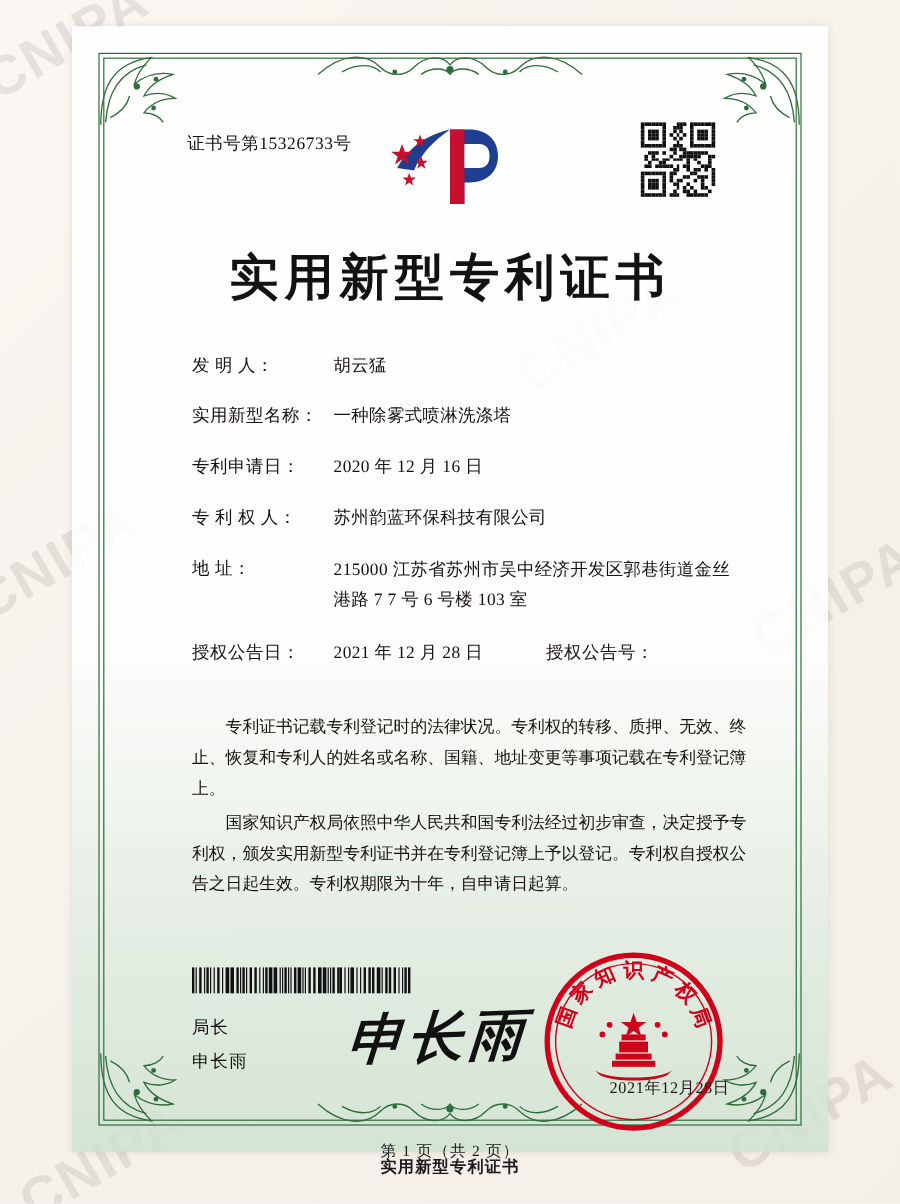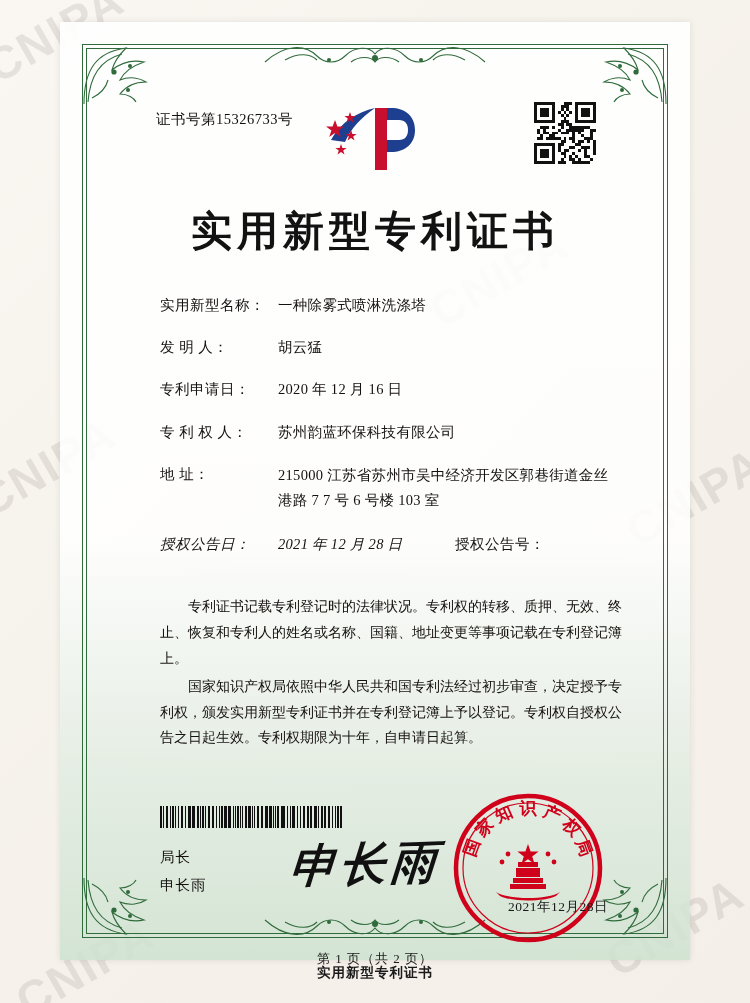--- a/index.html
+++ b/index.html
@@ -165,21 +165,21 @@
   }
   .frow.addr .fvalue { line-height: 1.75; }
 
   .two-col {
     display: flex;
     margin-bottom: 18px;
   }
   .two-col .seg {
     display: flex;
   }
-  .two-col .seg.left { width: 295px; font-style: italic; }
+  .two-col .seg.left { width: 295px; }
   .two-col .seg .flabel { width: 118px; flex: 0 0 118px; }
   .two-col .seg.right .flabel { width: 104px; flex: 0 0 104px; }
 
   
   .paras {
     position: absolute;
     left: 100px;
     top: 572px;
     width: 462px;
     font-size: 14px;
@@ -809,27 +809,27 @@
         <polygon points="24,44 25.4,48 29.6,48 26.2,50.6 27.5,54.6 24,52.1 20.5,54.6 21.8,50.6 18.4,48 22.6,48"></polygon>
       </g>
     </svg>
   </div>
 
   <div class="title">实用新型专利证书</div>
 
   <div class="fields">
 
     <div class="frow">
+      <div class="flabel">发 明 人：</div>
+      <div class="fvalue">胡云猛</div>
+    </div>
+
+    <div class="frow">
       <div class="flabel">实用新型名称：</div>
       <div class="fvalue">一种除雾式喷淋洗涤塔</div>
-    </div>
-
-    <div class="frow">
-      <div class="flabel">发 明 人：</div>
-      <div class="fvalue">胡云猛</div>
     </div>
 
 
     <div class="frow">
       <div class="flabel">专利申请日：</div>
       <div class="fvalue">2020 年 12 月 16 日</div>
     </div>
 
     <div class="frow">
       <div class="flabel">专 利 权 人：</div>

